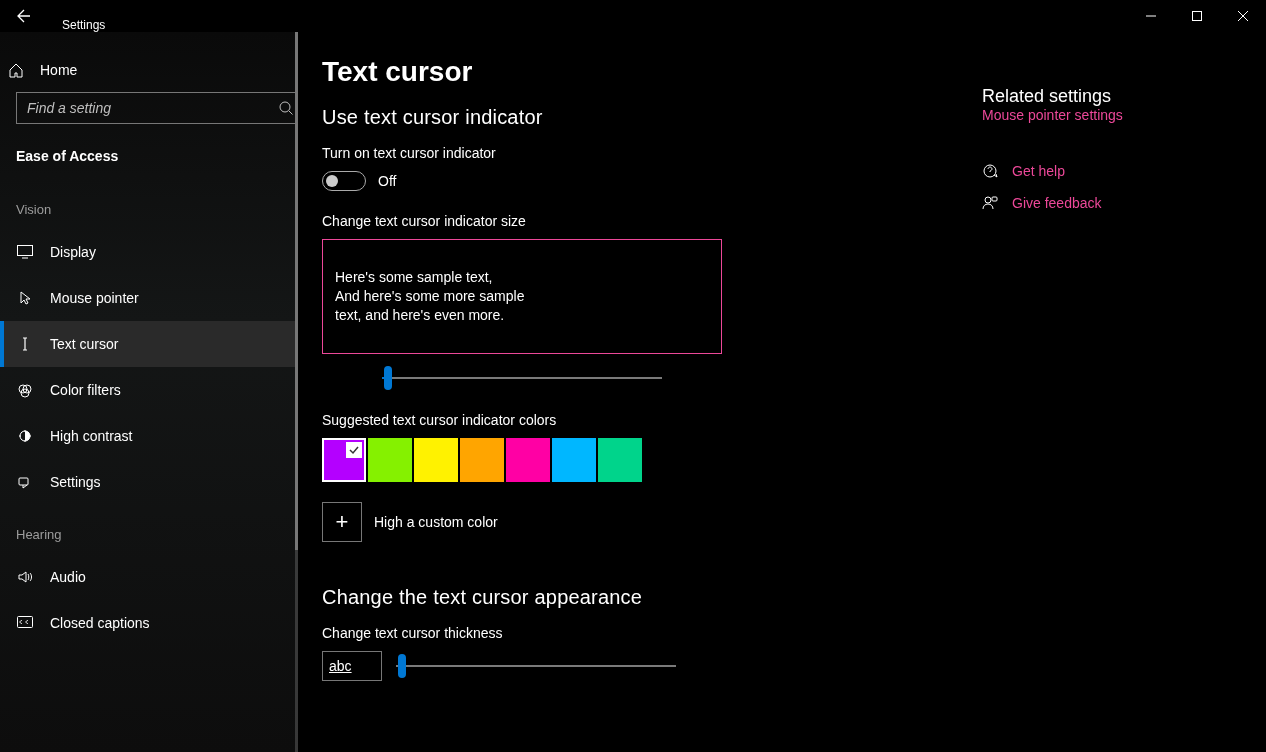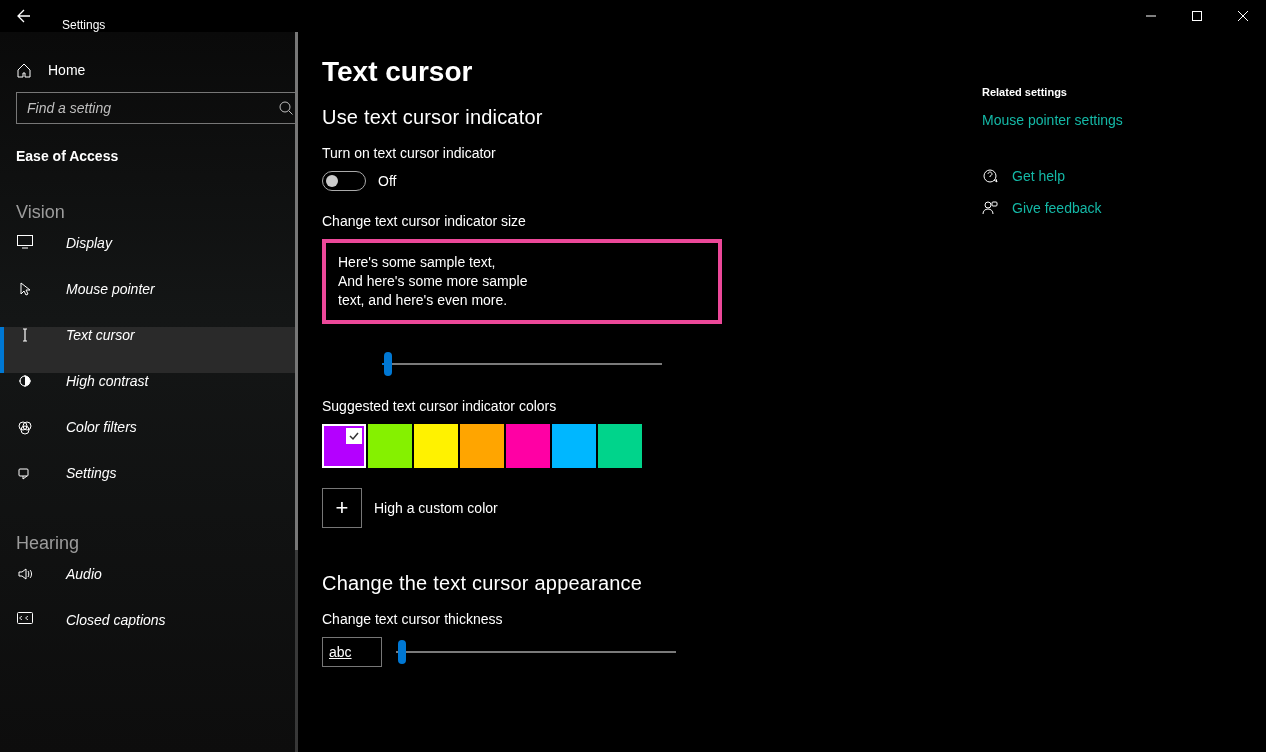--- a/index.html
+++ b/index.html
@@ -41,21 +41,21 @@
   }
   .sidebar {
     width: 320px;
     background: linear-gradient(180deg, #0a0a0a 0%, #141616 40%, #0d0d0d 100%);
     padding-top: 20px;
     overflow: hidden;
     position: relative;
   }
   .home-row {
     display: flex; align-items: center;
-    padding: 10px 16px;
+    padding: 10px 8px;
     gap: 16px;
     cursor: pointer;
   }
   .search-wrap {
     padding: 4px 16px 12px 16px;
   }
   .search-box {
     position: relative;
     display: flex; align-items: center;
     width: 288px; height: 32px;
@@ -77,31 +77,30 @@
     padding-right: 10px;
     color: #bfbfbf;
   }
   .category {
     font-weight: 600;
     font-size: 14px;
     padding: 12px 16px 16px 16px;
   }
   .group-label {
     color: #9c9c9c;
-    font-size: 18px;
+    font-size: 13px;
     padding: 22px 16px 12px 16px;
   }
   .nav-item {
-    display: flex; 
-    gap: 32px;
+    display: flex; align-items: center;
+    gap: 16px;
     height: 46px;
     padding: 0 16px;
     cursor: pointer;
     position: relative;
-    font-style: italic;
   }
   .nav-item.active { background: #2a2a2a; }
   .nav-item.active::before {
     content: "";
     position: absolute;
     left: 0; top: 0; bottom: 0;
     width: 4px;
     background: #0078d4;
   }
   .nav-item .icon { width: 18px; display:flex; justify-content:center; }
@@ -159,26 +158,26 @@
     background: transparent;
   }
   .toggle .knob {
     position: absolute;
     top: 3px; left: 3px;
     width: 12px; height: 12px;
     border-radius: 50%;
     background: #ccc;
   }
   .sample-box {
-    border: 4px solid #ec4899;
+    border: 1px solid #ec4899;
     width: 400px;
-    padding: 10px 12px;
+    padding: 28px 12px;
     line-height: 1.35;
     font-size: 14px;
-    margin-bottom: 28px;
+    margin-bottom: 12px;
   }
   .slider-wrap {
     width: 400px;
     display: flex; justify-content: center;
     margin-bottom: 22px;
   }
   .slider {
     position: relative;
     width: 280px;
     height: 24px;
@@ -260,23 +259,23 @@
     width: 8px; height: 24px;
     border-radius: 4px;
     background: #0078d4;
   }
 
   .aside {
     padding-top: 30px;
     font-size: 14px;
     width: 260px;
   }
-  .aside h3 { font-weight: 700; font-size: 11px; margin-bottom: 14px; }
+  .aside h3 { font-weight: 400; font-size: 18px; }
   .aside .link {
-    color: #14b8a6;
+    color: #ec4899;
     cursor: pointer;
     display: block;
     margin-bottom: 40px;
   }
   .aside .help-row {
     display: flex; align-items: center; gap: 14px;
     margin-bottom: 16px;
     cursor: pointer;
   }
   .aside .help-row span.link { margin-bottom: 0; }
@@ -357,36 +356,36 @@
       <span class="icon">
           <svg width="16" height="16" viewBox="0 0 16 16">
             <path d="M6 2h4M6 14h4M8 2v12" stroke="#fff" stroke-width="1.2"></path>
           </svg>
         </span>
       <span>Text cursor</span>
     </div>
     <div class="nav-item">
       <span class="icon">
           <svg width="16" height="16" viewBox="0 0 16 16">
+            <circle cx="6" cy="7" r="4" stroke="#fff" fill="none"></circle>
+            <circle cx="10" cy="7" r="4" stroke="#fff" fill="none"></circle>
+            <circle cx="8" cy="11" r="4" stroke="#fff" fill="none"></circle>
+          </svg>
+        </span>
+      <span>Color filters</span>
+    </div>
+    <div class="nav-item">
+      <span class="icon">
+          <svg width="16" height="16" viewBox="0 0 16 16">
             <circle cx="8" cy="8" r="5" stroke="#fff" fill="none"></circle>
             <path d="M8 3a5 5 0 010 10z" fill="#fff"></path>
             <path d="M2 8h2M12 8h2M8 2v2M8 12v2M4 4l1 1M11 11l1 1M12 4l-1 1M5 11l-1 1" stroke="#fff"></path>
           </svg>
         </span>
       <span>High contrast</span>
-    </div>
-    <div class="nav-item">
-      <span class="icon">
-          <svg width="16" height="16" viewBox="0 0 16 16">
-            <circle cx="6" cy="7" r="4" stroke="#fff" fill="none"></circle>
-            <circle cx="10" cy="7" r="4" stroke="#fff" fill="none"></circle>
-            <circle cx="8" cy="11" r="4" stroke="#fff" fill="none"></circle>
-          </svg>
-        </span>
-      <span>Color filters</span>
     </div>
     <div class="nav-item">
       <span class="icon">
           <svg width="16" height="16" viewBox="0 0 16 16">
             <rect x="2" y="4" width="9" height="7" rx="1" stroke="#fff" fill="none"></rect>
             <path d="M6 11v3l4-3" stroke="#fff" fill="none"></path>
           </svg>
         </span>
       <span>Settings</span>
     </div>

